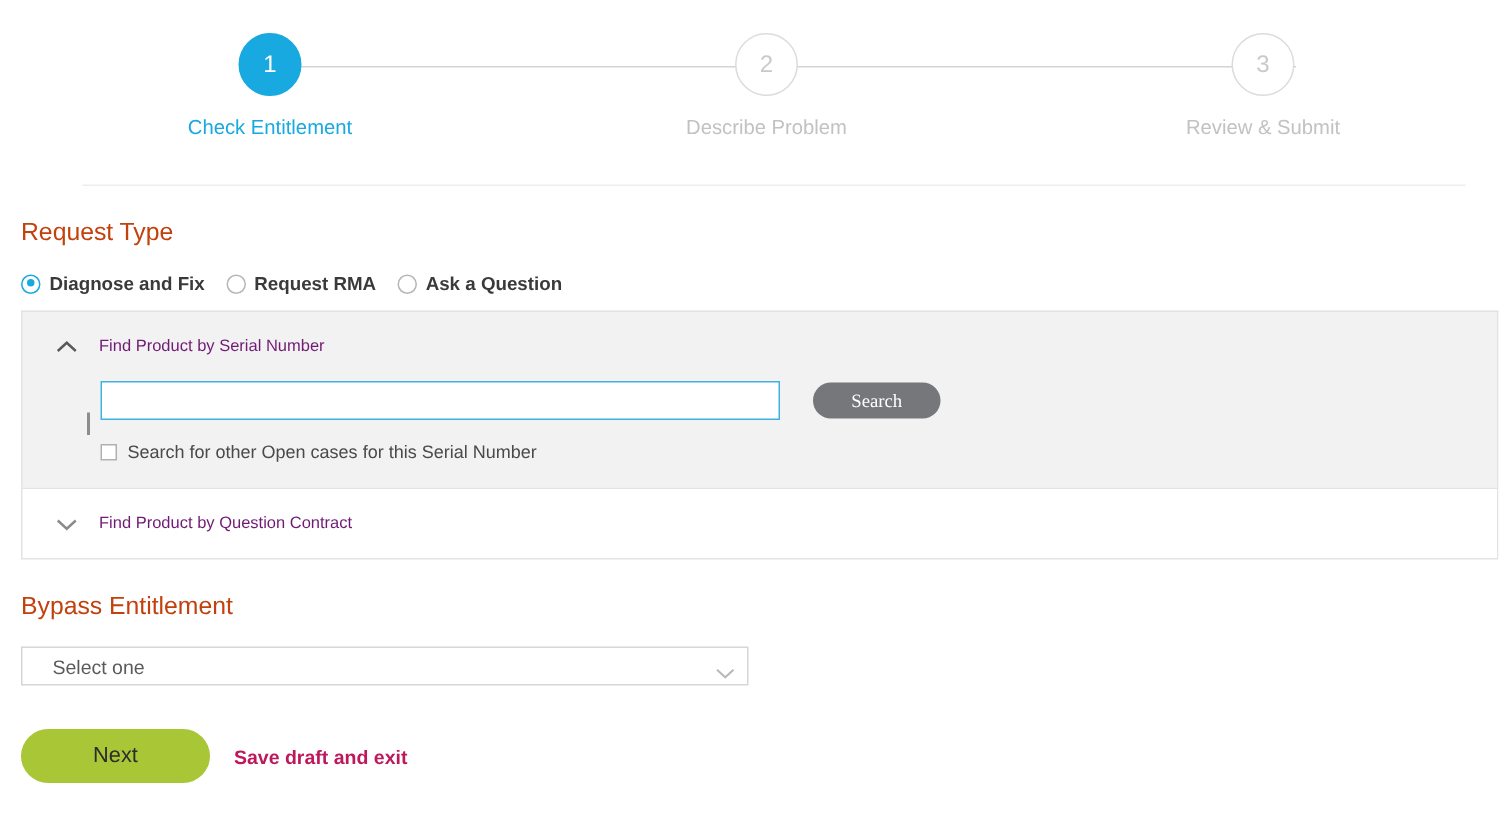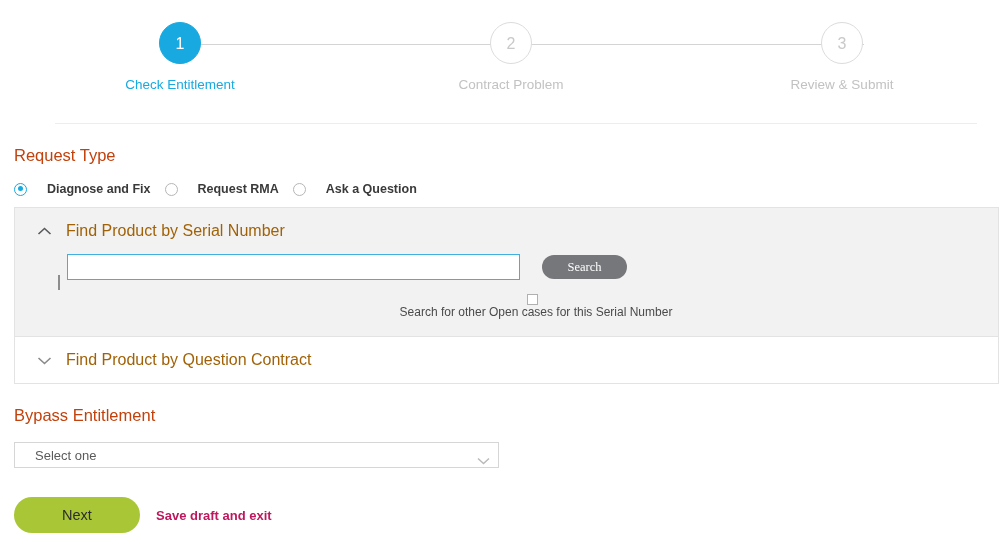--- a/index.html
+++ b/index.html
@@ -95,21 +95,21 @@
   .radio-opt.selected .radio-mark { border-color: #17a9e0; }
   .radio-opt.selected .radio-mark::after {
     content: "";
     position: absolute;
     left: 2.5px; top: 2.5px;
     width: 5px; height: 5px;
     border-radius: 50%;
     background: #17a9e0;
   }
   .radio-label {
-    margin-left: 20px;
+    margin-left: 6px;
     font-size: 12.5px;
     font-weight: bold;
     color: #3a3a3a;
     white-space: nowrap;
   }
 
   
   .accordion { margin: 11px 0 0 14px; }
   .acc-panel {
     border: 1px solid #e3e3e3;
@@ -125,22 +125,22 @@
     padding-left: 22px;
     cursor: pointer;
   }
   .chev {
     width: 15px; height: 9px;
     flex: none;
     margin-right: 14px;
   }
   .chev svg { display: block; }
   .acc-title {
-    font-size: 16px;
-    color: #a16207;
+    font-size: 11px;
+    color: #701a75;
   }
   .acc-body { padding: 0 0 17px 52px; }
   .search-row {
     display: flex;
     align-items: center;
   }
   .serial-input {
     width: 453px;
     height: 26px;
     border: 1px solid #3fb0e0;
@@ -167,21 +167,20 @@
     background: #76777b;
     color: #ffffff;
     font-size: 12.5px;
     font-family: Liberation Serif, serif;
     cursor: pointer;
   }
   .check-row {
     display: flex;
     align-items: center;
     margin-top: 14px;
-    flex-direction: column;
   }
   .check-mark {
     width: 11px; height: 11px;
     border: 1px solid #b0b0b0;
     background: #fff;
     flex: none;
   }
   .check-label {
     margin-left: 7px;
     font-size: 12px;
@@ -243,21 +242,21 @@
 <div class="stepper">
   <div class="step-track"></div>
 
   <div class="step active" style="left:180px;">
     <div class="step-circle">1</div>
     <div class="step-label">Check Entitlement</div>
   </div>
 
   <div class="step inactive" style="left:511px;">
     <div class="step-circle">2</div>
-    <div class="step-label">Contract Problem</div>
+    <div class="step-label">Describe Problem</div>
   </div>
 
   <div class="step inactive" style="left:842px;">
     <div class="step-circle">3</div>
     <div class="step-label">Review &amp; Submit</div>
   </div>
 </div>
 
 <div class="divider"></div>
 

